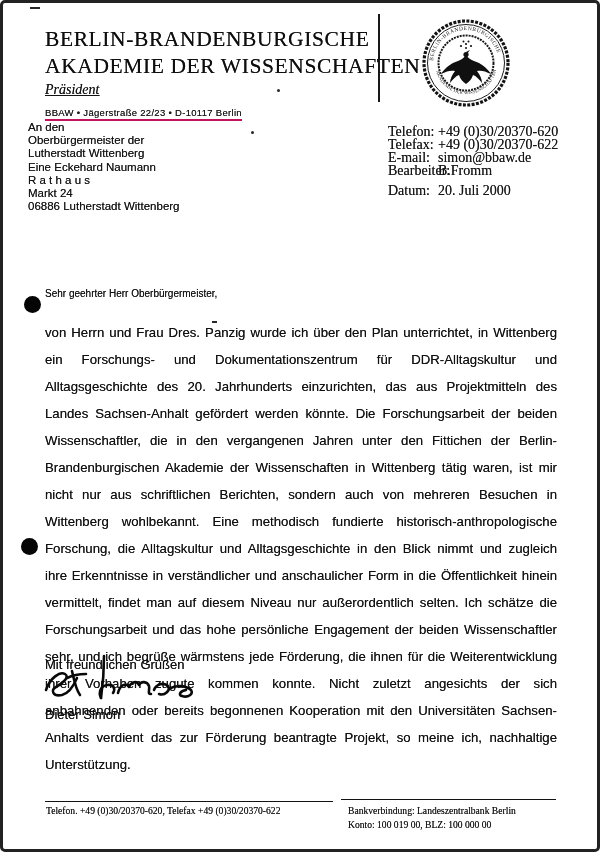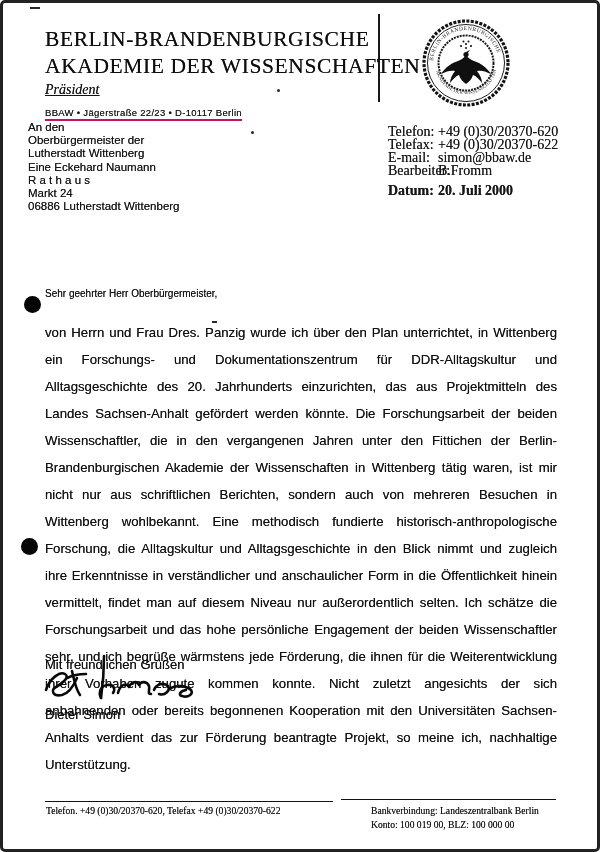--- a/index.html
+++ b/index.html
@@ -23,21 +23,21 @@
   .recipient{position:absolute;left:28px;top:121px;font-size:11.5px;line-height:13.2px;color:#181818;}
 
   
   .vrule{position:absolute;left:378px;top:14px;width:2px;height:88px;background:#1c1c1c;}
   .seal{position:absolute;left:420px;top:17px;width:92px;height:92px;filter:blur(.35px);}
 
   
   .contact{position:absolute;left:388px;top:125px;font-family:"Liberation Serif",serif;
            font-size:14px;line-height:13px;color:#1b1b1b;}
   .contact .row{display:grid;grid-template-columns:50px auto;}
-  .contact .daterow{margin-top:7px;font-weight:bold;}
+  .contact .daterow{margin-top:7px;}
 
   
   .salutation{position:absolute;left:45px;top:288px;font-size:10px;color:#141414;}
   .bodytext{position:absolute;left:45px;top:319px;width:512px;font-size:13.2px;
             line-height:27px;text-align:justify;color:#151515;word-spacing:1px;}
   .closing{position:absolute;left:45px;top:657px;font-size:13px;color:#141414;}
   .signature{position:absolute;left:38px;top:654px;width:190px;height:52px;}
   .signame{position:absolute;left:45px;top:707px;font-size:13px;color:#141414;}
 
   
@@ -48,21 +48,21 @@
   .dot-a{left:277px;top:89px;width:3px;height:3px;border-radius:50%;}
   .dot-b{left:251px;top:131px;width:3px;height:3px;border-radius:50%;}
   .dash-c{left:212px;top:321px;width:5px;height:2px;}
 
   
   .frule{position:absolute;height:0;border-top:1.6px solid #161616;}
   .frule-l{left:45px;top:801px;width:288px;}
   .frule-r{left:341px;top:799px;width:215px;}
   .footer-col{position:absolute;top:804px;font-family:"Liberation Serif",serif;
               font-size:9.6px;line-height:13.5px;color:#1b1b1b;}
-  .footer-left{left:46px;} .footer-right{left:371px;}
+  .footer-left{left:46px;} .footer-right{left:348px;}
 </style>
 </head>
 <body>
 
 <div class="page">
   <div class="scan-edge"></div>
 
   <div class="artifact dash-top"></div>
   <div class="artifact dot-a"></div>
   <div class="artifact dot-b"></div>

